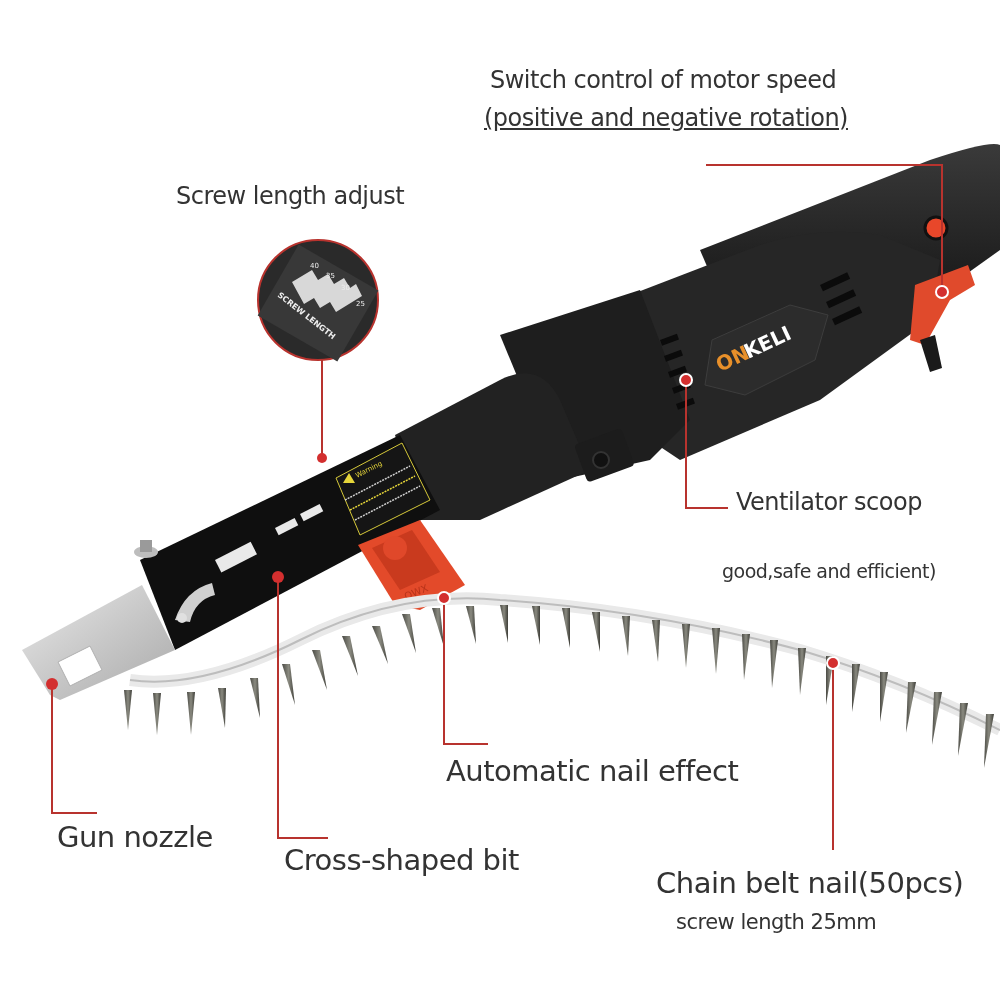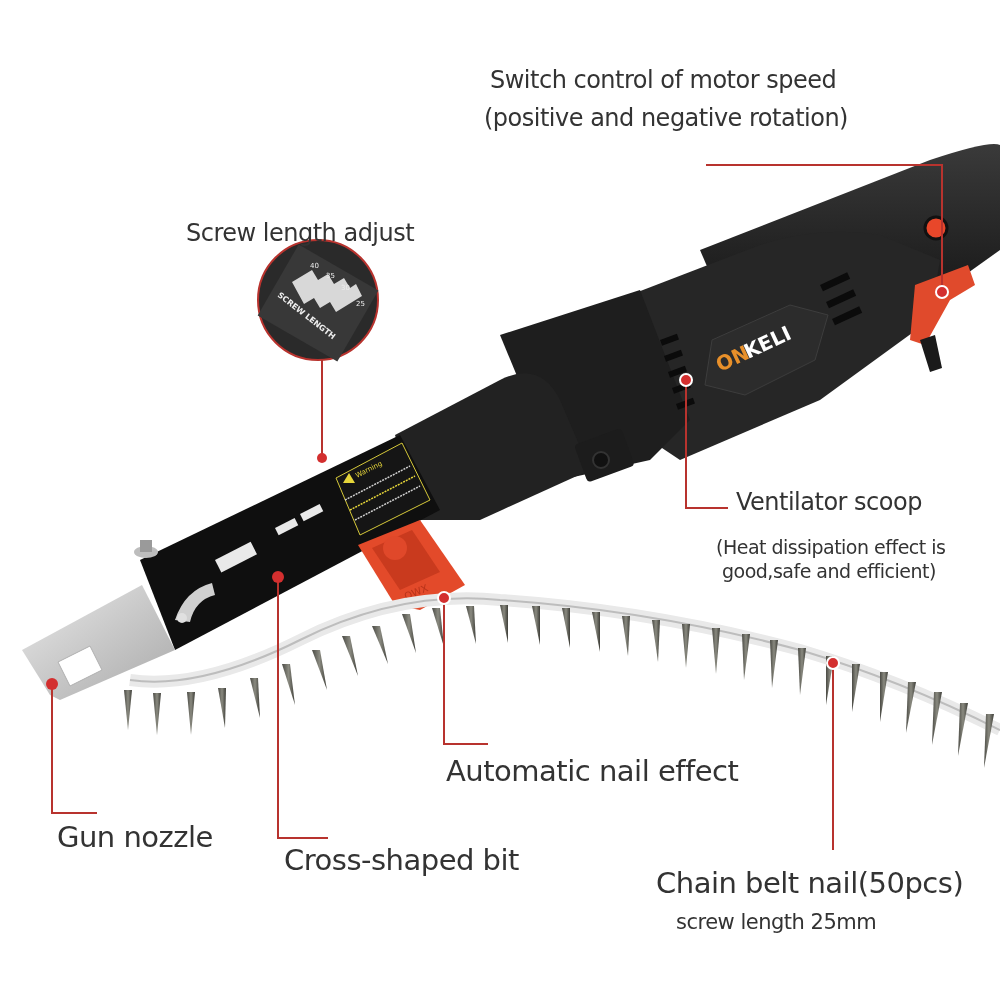--- a/index.html
+++ b/index.html
@@ -171,26 +171,25 @@
       <circle cx="322" cy="458" r="5" stroke="none"></circle>
       <circle cx="686" cy="380" r="6"></circle>
       <circle cx="444" cy="598" r="6"></circle>
       <circle cx="52" cy="684" r="6" stroke="none"></circle>
       <circle cx="278" cy="577" r="6" stroke="none"></circle>
       <circle cx="833" cy="663" r="6"></circle>
     </g>
   </svg>
 
   <div class="lbl lbl-lg" style="left:490px; top:66px;">Switch control of motor speed</div>
-  <div class="lbl lbl-lg" style="left:484px; top:104px;">(positive and negative rotation)</div>
+  <div class="lbl lbl-lg" style="left:484px; top:104px;text-decoration:underline;">(positive and negative rotation)</div>
 
-  <div class="lbl lbl-lg" style="left:186px; top:182px;margin-top:37px;">Screw length adjust</div>
+  <div class="lbl lbl-lg" style="left:176px; top:182px;">Screw length adjust</div>
 
   <div class="lbl lbl-lg" style="left:736px; top:488px;text-align:center;">Ventilator scoop</div>
-  <div class="lbl lbl-sm" style="left:716px; top:536px;">(Heat dissipation effect is</div>
   <div class="lbl lbl-sm" style="left:722px; top:560px;">good,safe and efficient)</div>
 
   <div class="lbl lbl-md" style="left:446px; top:754px;">Automatic nail effect</div>
 
   <div class="lbl lbl-md" style="left:57px; top:820px;">Gun nozzle</div>
 
   <div class="lbl lbl-md" style="left:284px; top:843px;">Cross-shaped bit</div>
 
   <div class="lbl lbl-md" style="left:656px; top:866px;">Chain belt nail(50pcs)</div>
   <div class="lbl lbl-xs" style="left:656px; top:910px;">screw length 25mm</div>

